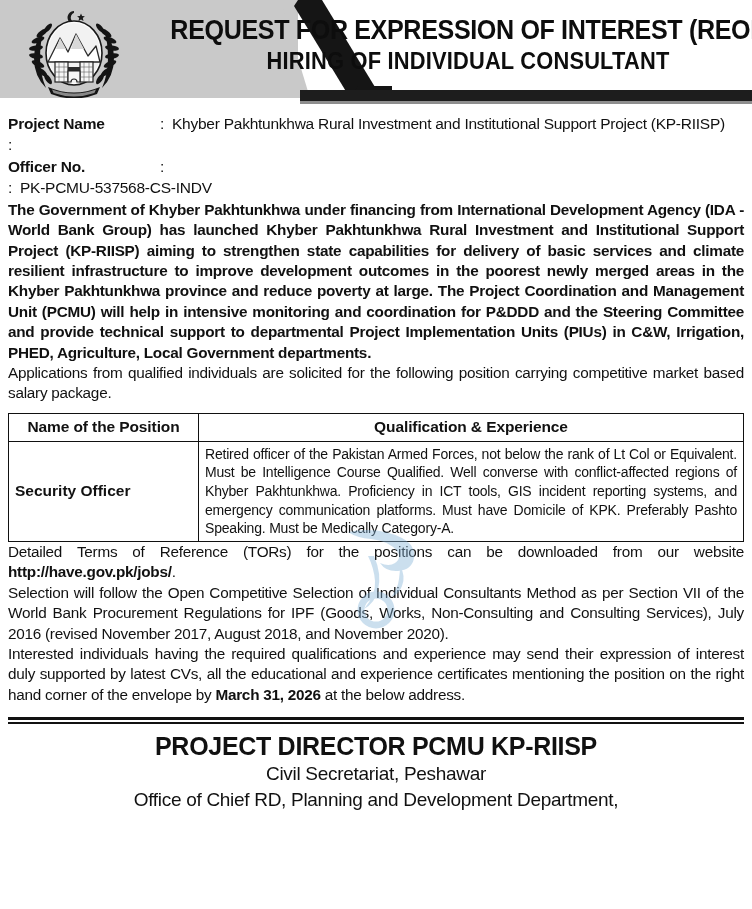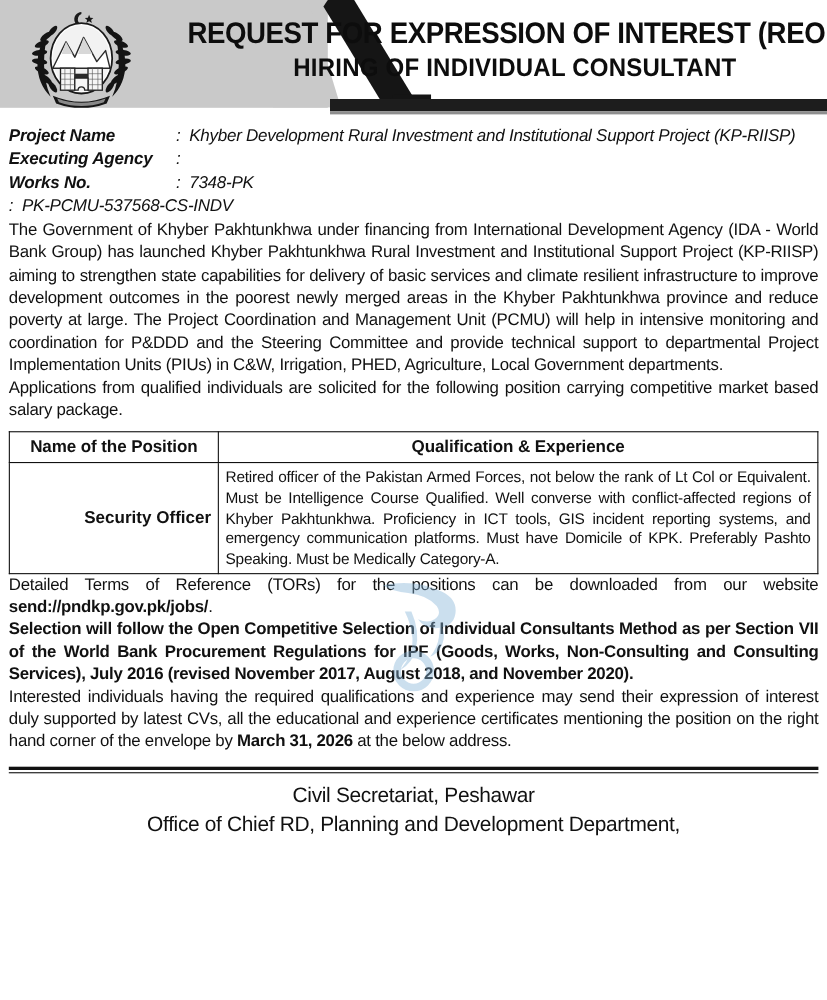--- a/index.html
+++ b/index.html
@@ -107,21 +107,20 @@
   }
   .details {
     margin-top: 9px;
     font-size: 15.5px;
     line-height: 1.32;
   }
   .detail-row {
     display: flex;
     align-items: flex-end;
     margin-bottom: 1px;
-    font-style: italic;
   }
   .detail-label {
     width: 152px;
     flex: 0 0 152px;
     font-weight: bold;
     letter-spacing: -0.2px;
   }
   .detail-colon {
     width: 12px;
     flex: 0 0 12px;
@@ -133,24 +132,24 @@
   }
 
   
   p.body-par {
     font-size: 15.3px;
     line-height: 1.335;
     text-align: justify;
     margin: 0;
     letter-spacing: -0.25px;
   }
-  .par-intro { margin-top: 9px; }
+  .par-intro { margin-top: 9px; font-weight: bold; }
   .par-apps  { margin-top: 17px; }
   .par-tors  { margin-top: 8px; }
-  .par-selection { margin-top: 17px; font-weight: bold; }
+  .par-selection { margin-top: 17px; }
   .par-interested { margin-top: 17px; }
   .bold { font-weight: bold; }
 
   
   table.pos-table {
     margin-top: 9px;
     width: 736px;
     border-collapse: collapse;
     table-layout: fixed;
   }
@@ -163,21 +162,21 @@
   }
   table.pos-table th {
     font-size: 15.5px;
     font-weight: bold;
     text-align: center;
     height: 28px;
     letter-spacing: -0.1px;
   }
   .col-position { width: 190px; }
   td.cell-position {
-    text-align: right;
+    text-align: left;
     font-weight: bold;
     font-size: 15.5px;
   }
   td.cell-qual {
     font-size: 14px;
     line-height: 1.33;
     text-align: justify;
     padding: 4px 8px 5px 8px;
     letter-spacing: -0.2px;
   }
@@ -316,32 +315,30 @@
       <circle cx="46" cy="88" r="15" fill="none" stroke="#86b4d8" stroke-width="7"></circle>
       <path d="M70 44 q6 10 2 20 q-3 8 -11 11 q7 -9 8 -18 q1 -7 1 -13 z"></path>
     </g>
   </svg>
 
   <div class="details">
 
     <div class="detail-row">
       <div class="detail-label">Project Name</div>
       <div class="detail-colon">:</div>
-      <div class="detail-value">Khyber Development Rural Investment and Institutional Support Project (KP-RIISP)</div>
+      <div class="detail-value">Khyber Pakhtunkhwa Rural Investment and Institutional Support Project (KP-RIISP)</div>
     </div>
 
     <div class="detail-row">
-      <div class="detail-label">Executing Agency</div>
       <div class="detail-colon">:</div>
     </div>
 
     <div class="detail-row">
-      <div class="detail-label">Works No.</div>
+      <div class="detail-label">Officer No.</div>
       <div class="detail-colon">:</div>
-      <div class="detail-value">7348-PK</div>
     </div>
 
     <div class="detail-row">
       <div class="detail-colon">:</div>
       <div class="detail-value">PK-PCMU-537568-CS-INDV</div>
     </div>
   </div>
 
   <p class="body-par par-intro">The Government of Khyber Pakhtunkhwa under financing from International Development Agency (IDA - World Bank Group) has launched Khyber Pakhtunkhwa Rural Investment and Institutional Support Project (KP-RIISP) aiming to strengthen state capabilities for delivery of basic services and climate resilient infrastructure to improve development outcomes in the poorest newly merged areas in the Khyber Pakhtunkhwa province and reduce poverty at large. The Project Coordination and Management Unit (PCMU) will help in intensive monitoring and coordination for P&amp;DDD and the Steering Committee and provide technical support to departmental Project Implementation Units (PIUs) in C&amp;W, Irrigation, PHED, Agriculture, Local Government departments.</p>
 
@@ -355,26 +352,27 @@
       </tr>
     </thead>
     <tbody>
       <tr>
         <td class="cell-position">Security Officer</td>
         <td class="cell-qual">Retired officer of the Pakistan Armed Forces, not below the rank of Lt Col or Equivalent. Must be Intelligence Course Qualified. Well converse with conflict-affected regions of Khyber Pakhtunkhwa. Proficiency in ICT tools, GIS incident reporting systems, and emergency communication platforms. Must have Domicile of KPK. Preferably Pashto Speaking. Must be Medically Category-A.</td>
       </tr>
     </tbody>
   </table>
 
-  <p class="body-par par-tors"><span>Detailed Terms of Reference (TORs) for the positions can be downloaded from our website </span><span class="bold">send://pndkp.gov.pk/jobs/</span><span>.</span></p>
+  <p class="body-par par-tors"><span>Detailed Terms of Reference (TORs) for the positions can be downloaded from our website </span><span class="bold">http://have.gov.pk/jobs/</span><span>.</span></p>
 
   <p class="body-par par-selection">Selection will follow the Open Competitive Selection of Individual Consultants Method as per Section VII of the World Bank Procurement Regulations for IPF (Goods, Works, Non-Consulting and Consulting Services), July 2016 (revised November 2017, August 2018, and November 2020).</p>
 
   <p class="body-par par-interested"><span>Interested individuals having the required qualifications and experience may send their expression of interest duly supported by latest CVs, all the educational and experience certificates mentioning the position on the right hand corner of the envelope by </span><span class="bold">March 31, 2026</span><span> at the below address.</span></p>
 
   <div class="footer-rule-thick"></div>
   <div class="footer-rule-thin"></div>
 
   <div class="footer">
+    <div class="footer-title">PROJECT DIRECTOR PCMU KP-RIISP</div>
     <div class="footer-line">Civil Secretariat, Peshawar</div>
     <div class="footer-line">Office of Chief RD, Planning and Development Department,</div>
   </div>
 </div>
 
 </body></html>

